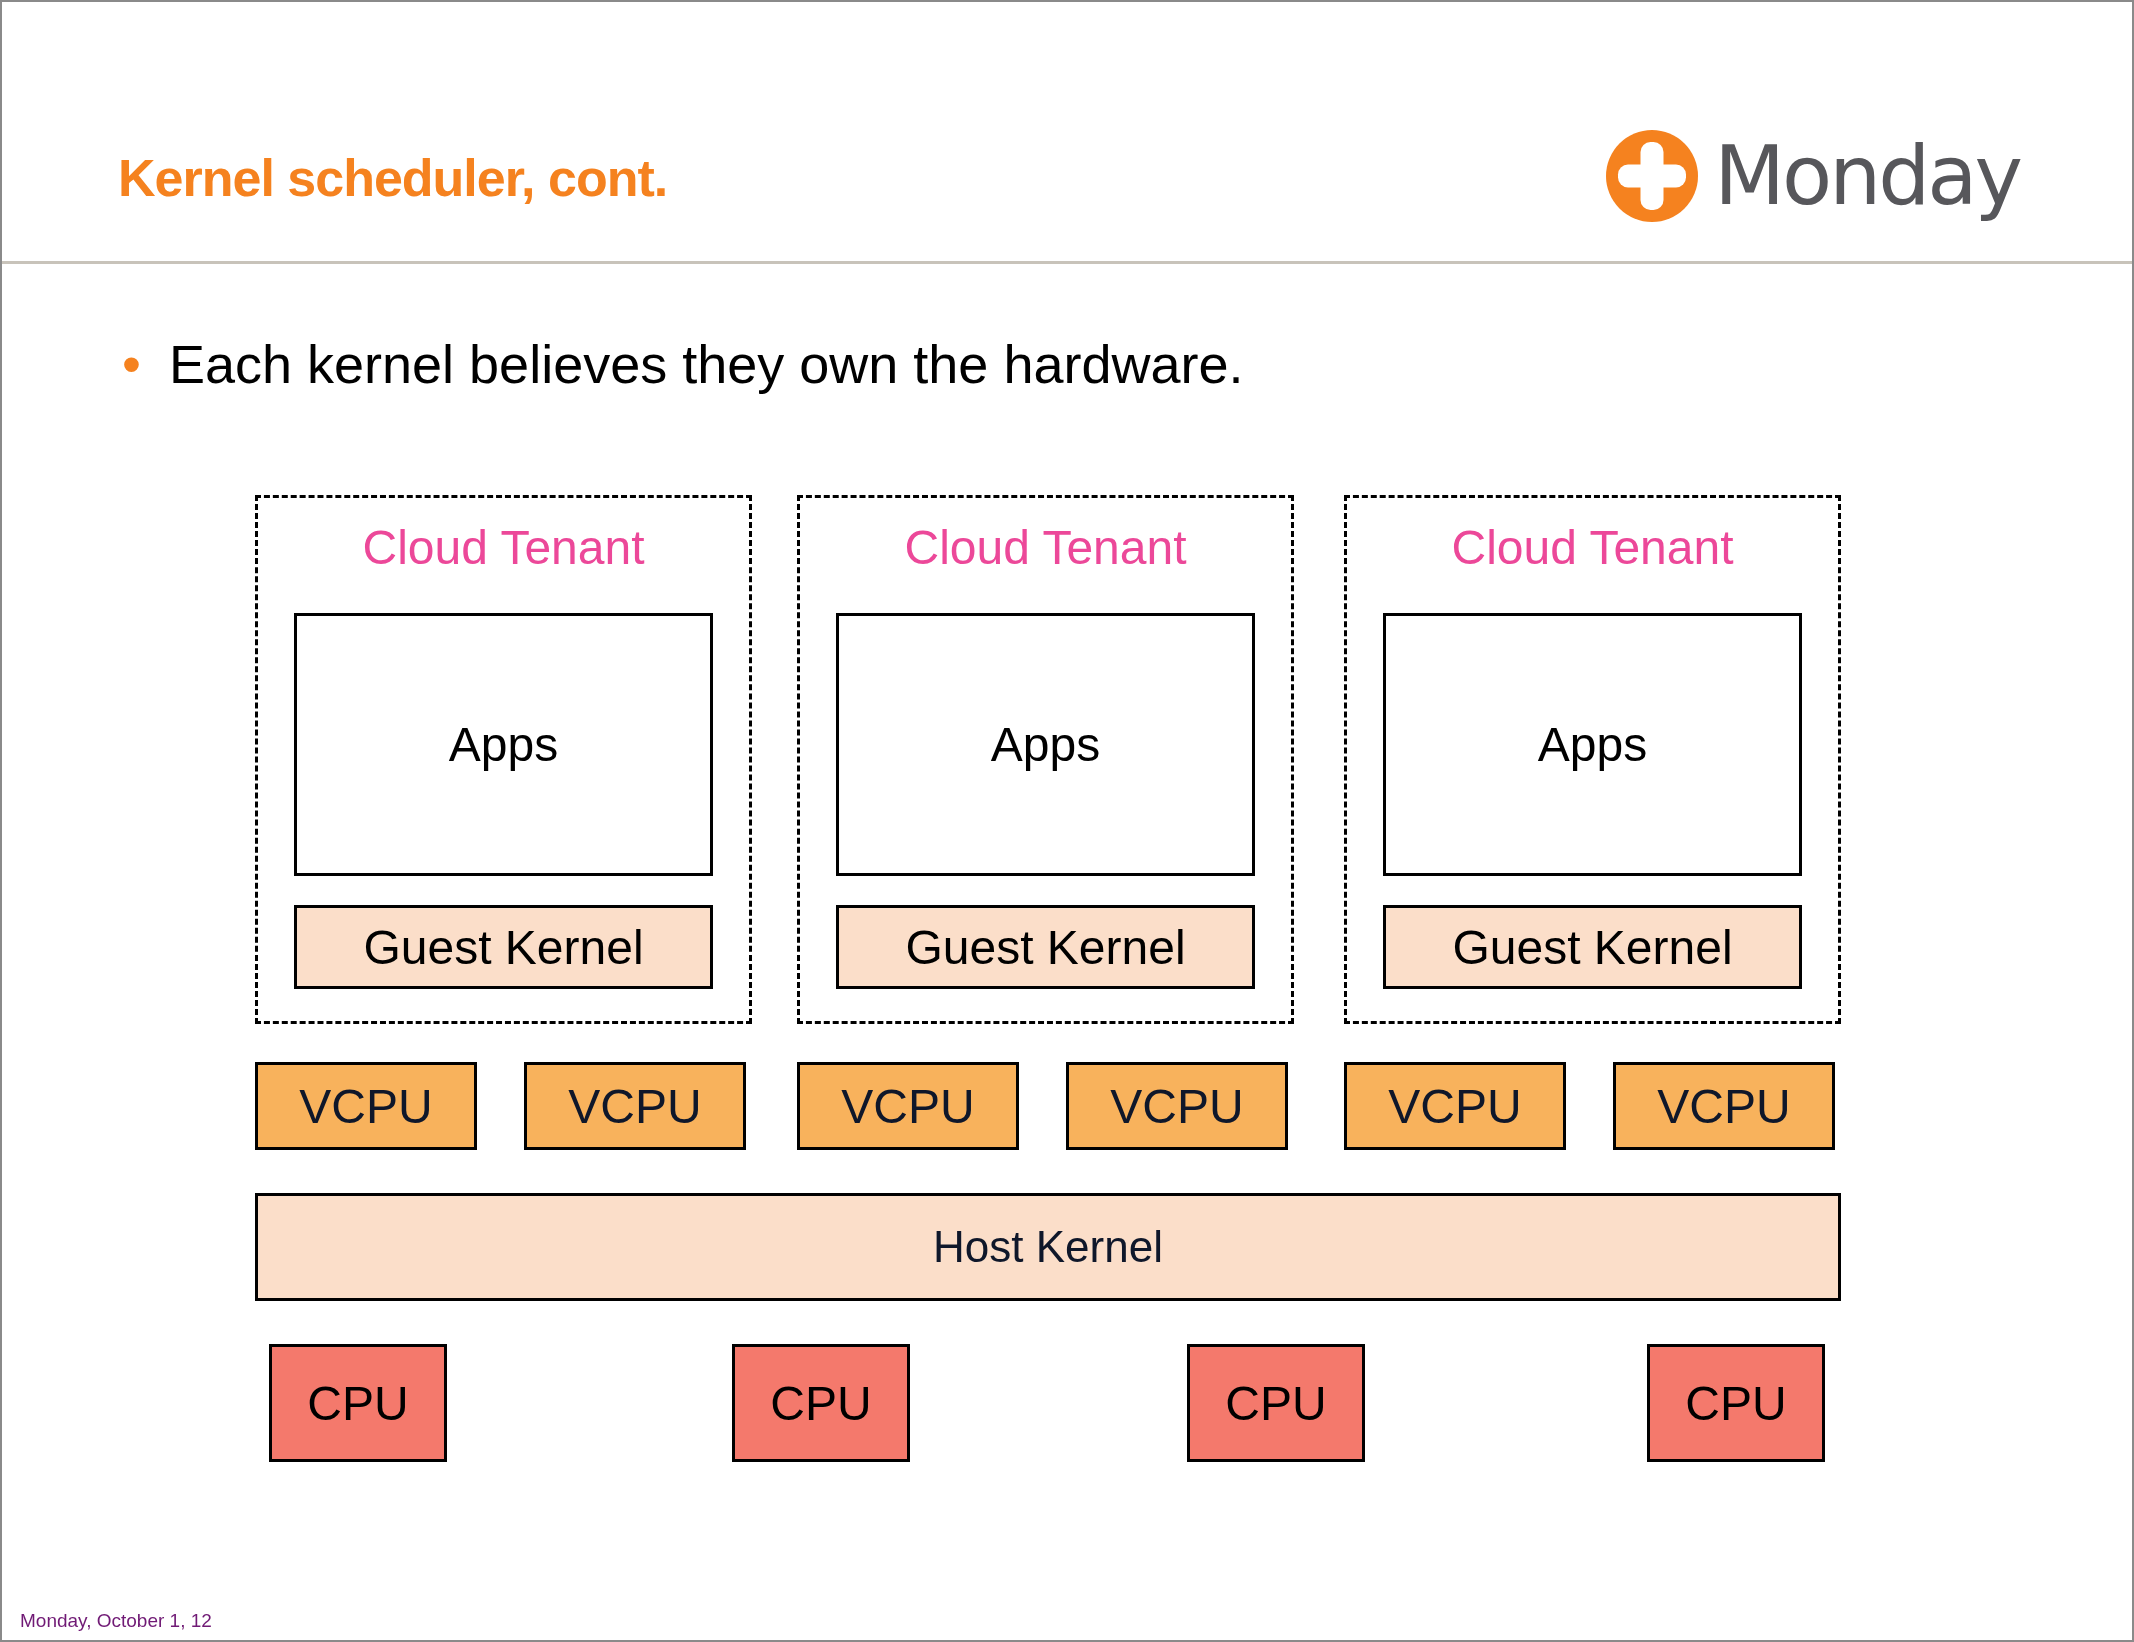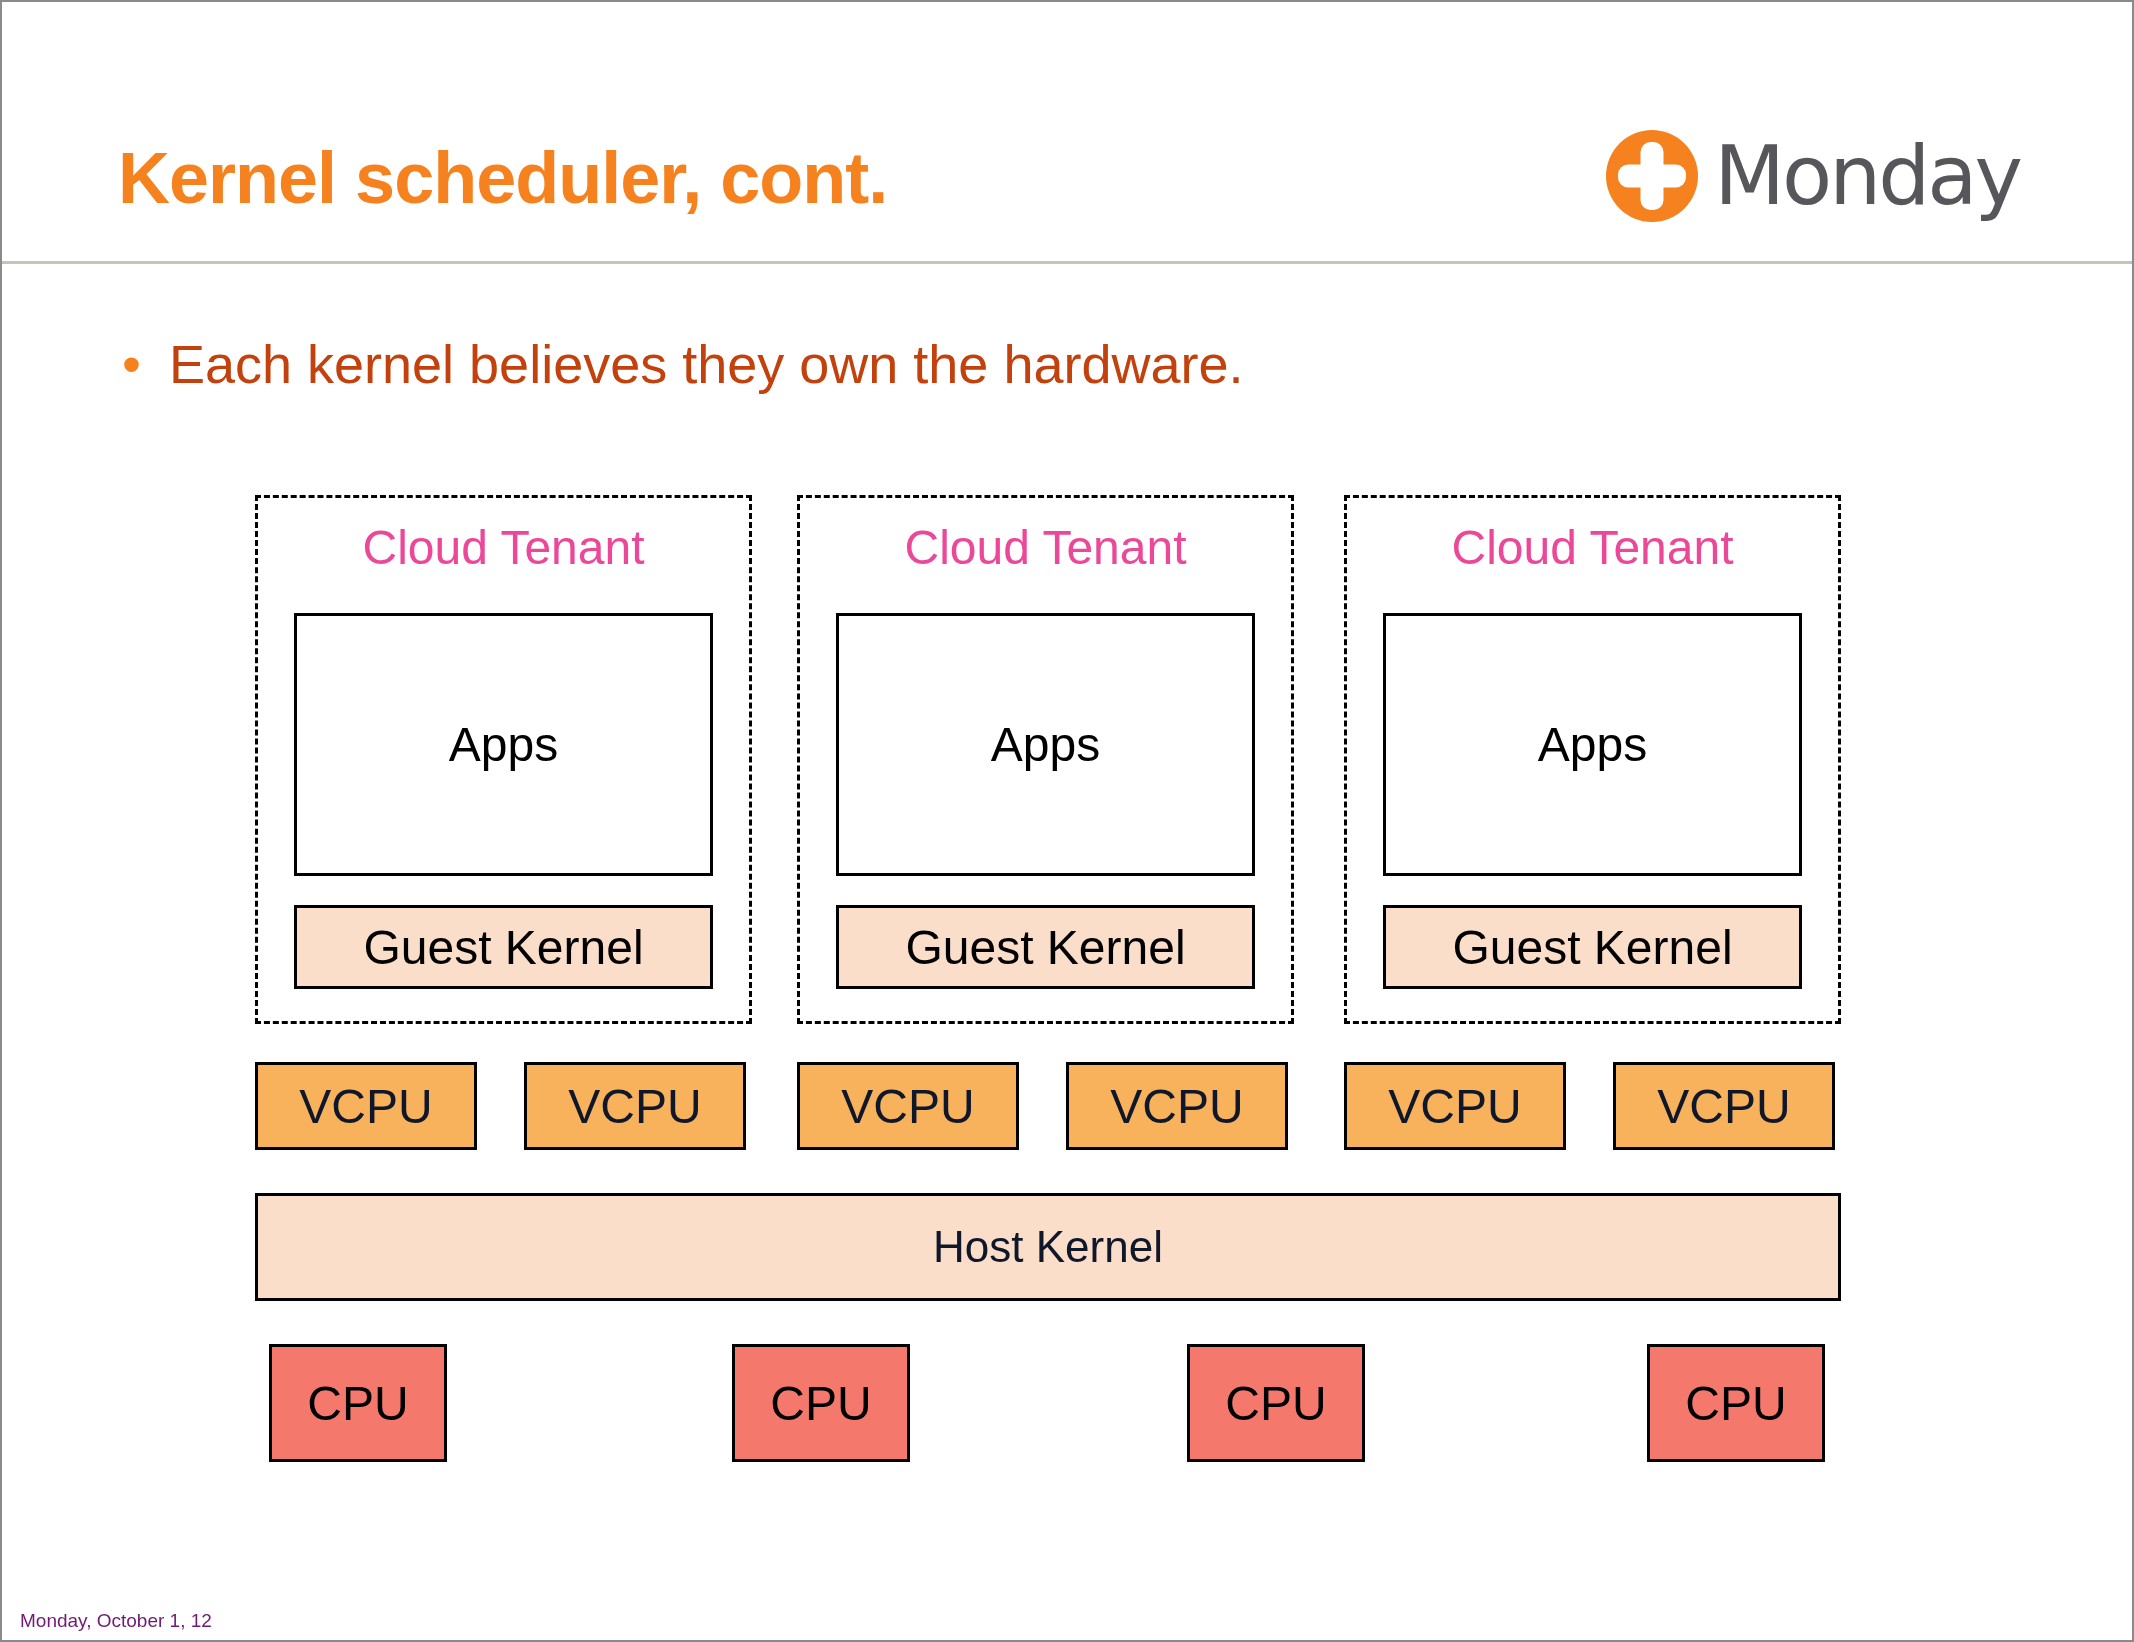--- a/index.html
+++ b/index.html
@@ -5,35 +5,35 @@
   * { margin:0; padding:0; box-sizing:border-box; }
   html, body { background:#ffffff; }
   body { width:2134px; height:1642px; font-family:"Liberation Sans", sans-serif; }
 
   .slide { position:relative; width:2134px; height:1642px; background:#ffffff;
            border:2px solid #8a8a8a; overflow:hidden; }
 
   
   .header { position:absolute; top:0; left:0; width:100%; height:262px;
             background:#ffffff; border-bottom:3px solid #c8c3ba; }
-  .page-title { position:absolute; left:116px; top:140px; font-size:72px; font-weight:bold;
+  .page-title { position:absolute; left:116px; top:150px; font-size:52px; font-weight:bold;
                 color:#F5821F; line-height:1; letter-spacing:-1px; white-space:nowrap; }
   .logo { position:absolute; top:128px; right:112px; display:flex; align-items:center; gap:16px; }
   .logo-mark { position:relative; width:92px; height:92px; border-radius:50%;
                background:#F5821F; flex:0 0 auto; }
   .logo-mark::before, .logo-mark::after { content:""; position:absolute; background:#ffffff; border-radius:10px; }
   .logo-mark::before { left:50%; top:13%; width:25%; height:74%; transform:translateX(-50%); }
   .logo-mark::after  { top:50%; left:13%; height:25%; width:74%; transform:translateY(-50%); }
   .logo-text { font-size:82px; line-height:92px; color:#57575B; letter-spacing:-3px;
                font-family:"DejaVu Sans", sans-serif; }
 
   
   .bullet-row { position:absolute; left:120px; top:330px; display:flex; align-items:flex-start; }
   .bullet-marker { color:#F5821F; font-size:54px; line-height:64px; margin-right:28px; }
-  .bullet-text { color:#c2410c; font-size:54px; line-height:64px; white-space:nowrap; }
+  .bullet-text { color:#000000; font-size:54px; line-height:64px; white-space:nowrap; }
 
   
   .tenant { position:absolute; top:493px; width:497px; height:529px;
             border:3px dashed #000; background:#ffffff; }
   .tenant-1 { left:253px; } .tenant-2 { left:795px; } .tenant-3 { left:1342px; }
   .tenant-label { margin-top:22px; text-align:center; font-size:48px; line-height:56px; color:#ec4899; }
   .apps-box { margin:37px 36px 12px; height:263px; border:3px solid #000; background:#ffffff;
               display:flex; align-items:center; justify-content:center; font-size:48px; color:#000; }
   .guest-kernel { margin:29px 36px 0; height:84px; border:3px solid #000; background:#FBDEC9;
                   display:flex; align-items:center; justify-content:center; font-size:48px; color:#000; }

